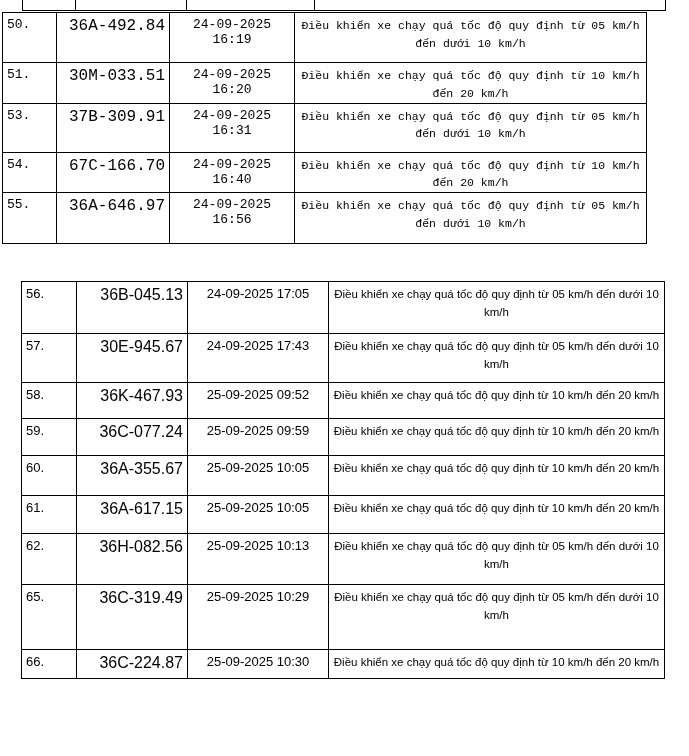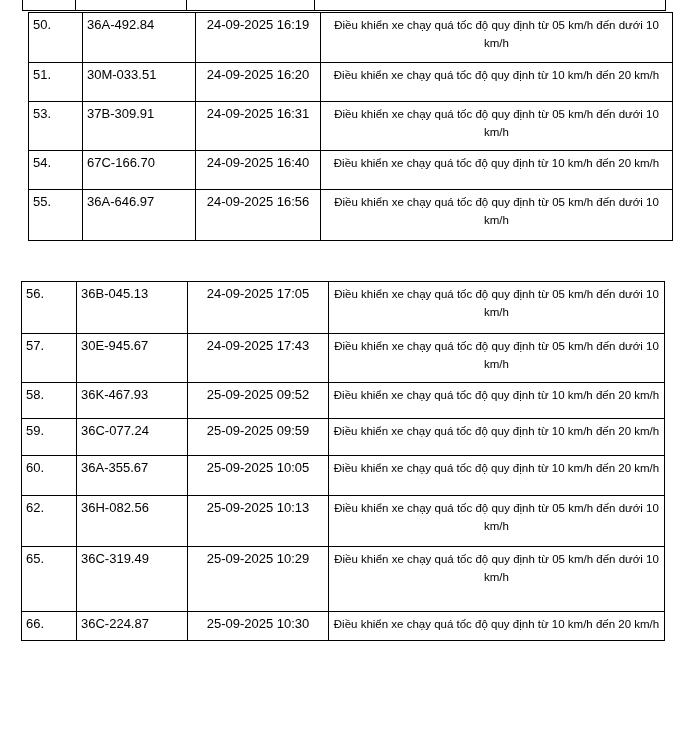--- a/index.html
+++ b/index.html
@@ -37,38 +37,38 @@
   .fragment .v1 { left: 52px; }
   .fragment .v2 { left: 163px; }
   .fragment .v3 { left: 291px; }
 
   table.vtable {
     position: absolute;
     border-collapse: collapse;
     table-layout: fixed;
     background: #fff;
   }
-  table.seg-a { left: 28px; top: 12px; width: 644px; }
+  table.seg-a { left: 2px; top: 12px; width: 644px; font-family: Liberation Mono, monospace; }
   table.seg-b { left: 21px; top: 281px; width: 643px; }
 
   table.vtable td {
     border: 1px solid #000;
     vertical-align: top;
     padding: 4px 4px 0 4px;
     color: #000;
     overflow: hidden;
   }
   td.col-index {
     font-size: 13px;
     text-align: left;
     padding-left: 9px;
   }
   td.col-plate {
-    font-size: 13px;
-    text-align: left;
+    font-size: 16px;
+    text-align: right;
   }
   td.col-datetime {
     font-size: 13px;
     text-align: center;
   }
   td.col-violation {
     font-size: 11.5px;
     text-align: center;
     line-height: 1.55;
     padding-left: 3px;
@@ -158,20 +158,26 @@
           <td class="col-plate">36C-077.24</td>
           <td class="col-datetime">25-09-2025 09:59</td>
           <td class="col-violation">Điều khiển xe chạy quá tốc độ quy định từ 10 km/h đến 20 km/h</td>
         </tr>
         <tr style="height: 40px; margin-left: 13px;">
           <td class="col-index">60.</td>
           <td class="col-plate">36A-355.67</td>
           <td class="col-datetime">25-09-2025 10:05</td>
           <td class="col-violation">Điều khiển xe chạy quá tốc độ quy định từ 10 km/h đến 20 km/h</td>
         </tr>
+        <tr style="height: 38px;">
+          <td class="col-index">61.</td>
+          <td class="col-plate">36A-617.15</td>
+          <td class="col-datetime">25-09-2025 10:05</td>
+          <td class="col-violation">Điều khiển xe chạy quá tốc độ quy định từ 10 km/h đến 20 km/h</td>
+        </tr>
         <tr style="height: 51px;">
           <td class="col-index">62.</td>
           <td class="col-plate">36H-082.56</td>
           <td class="col-datetime">25-09-2025 10:13</td>
           <td class="col-violation">Điều khiển xe chạy quá tốc độ quy định từ 05 km/h đến dưới 10 km/h</td>
         </tr>
         <tr style="height: 65px;">
           <td class="col-index">65.</td>
           <td class="col-plate">36C-319.49</td>
           <td class="col-datetime">25-09-2025 10:29</td>

